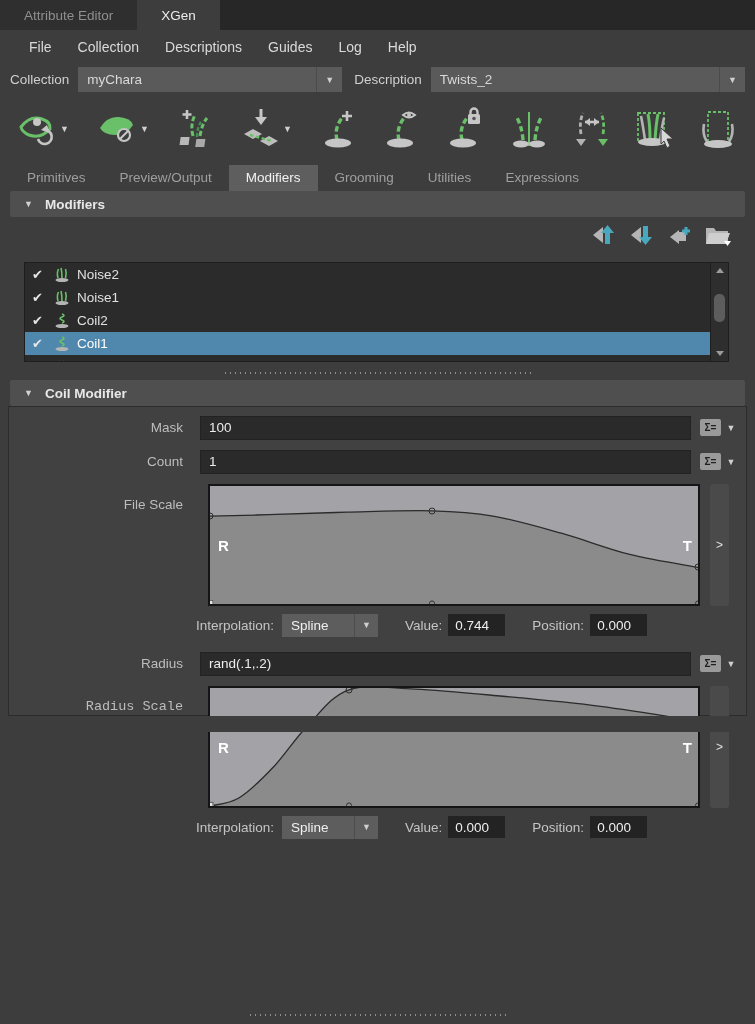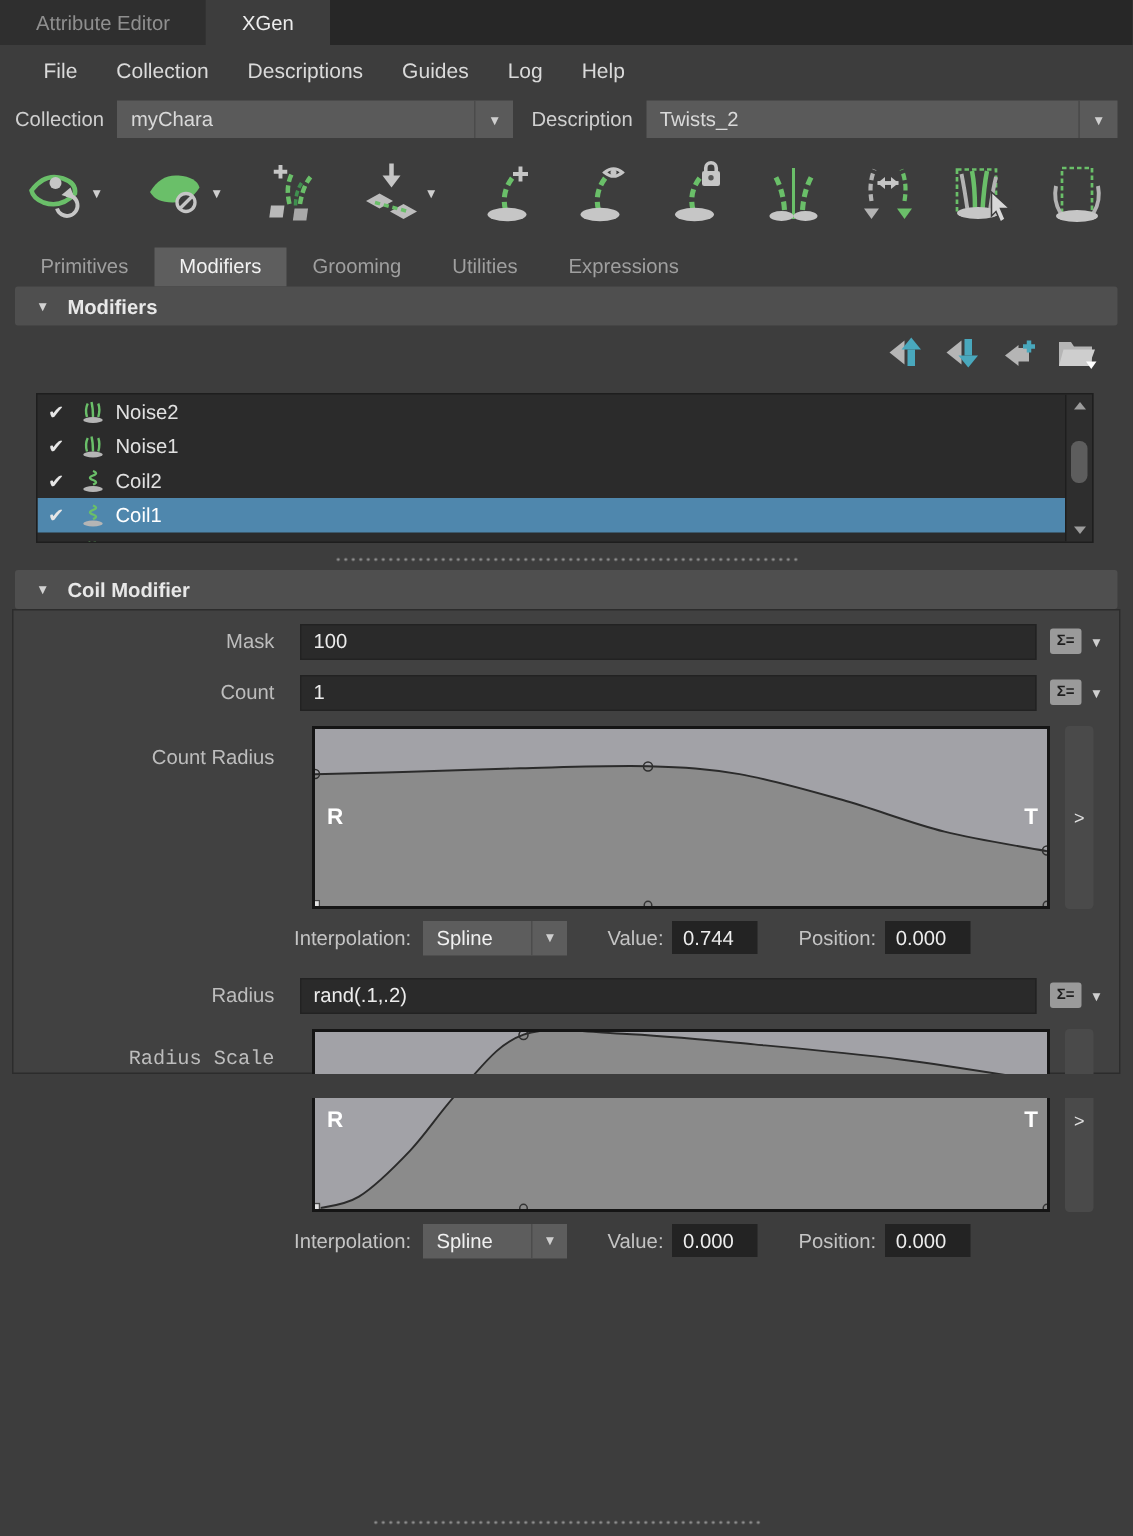--- a/index.html
+++ b/index.html
@@ -292,20 +292,21 @@
             <path d="M31 36 Q36 28 34 18" stroke="#b3b3b3" stroke-width="2.6" fill="none"></path>
             <ellipse cx="20" cy="38" rx="14" ry="4" fill="#c6c6c6"></ellipse>
           </svg>
         </span>
       </div>
     </div>
   </div>
 
   <div class="ptabs">
     <div class="ptab"><span>Primitives</span></div>
+    <div class="ptab"><span>Preview/Output</span></div>
     <div class="ptab active"><span>Modifiers</span></div>
     <div class="ptab"><span>Grooming</span></div>
     <div class="ptab"><span>Utilities</span></div>
     <div class="ptab"><span>Expressions</span></div>
   </div>
 
   <div class="sec-header" id="modifiers-header">
     <span class="tri">▼</span>
     <span class="sec-title">Modifiers</span>
   </div>
@@ -435,21 +436,21 @@
 
     <div class="attr-row" id="row-count">
       <span class="attr-label">Count</span>
       <div class="attr-field">
           <span>1</span>
         </div>
       <span class="expr-btn">Σ=</span>
       <span class="field-caret">▼</span>
     </div>
 
-    <span class="scale-label" id="count-scale-label">Count Radius</span>
+    <span class="scale-label" id="count-scale-label">File Scale</span>
     <div class="curve-widget" id="count-scale-curve">
       <svg class="curve-svg" viewBox="0 0 100 100" preserveAspectRatio="none">
         <path class="curve-fill" d="M 0 25.6 C 2 25.383333333333333 7.333333333333333 24.866666666666667 12 24.3 C 16.666666666666668 23.733333333333334 22.41666666666667 22.749999999999996 28.000000000000004 22.199999999999996 C 33.583333333333336 21.649999999999995 40.5 20.449999999999996 45.5 20.999999999999996 C 50.5 21.549999999999997 53.58333333333333 22.333333333333332 57.99999999999999 25.5 C 62.41666666666666 28.666666666666668 67.33333333333333 34.58333333333333 72 40 C 76.66666666666667 45.41666666666667 81.33333333333333 53.16666666666667 86 58.00000000000001 C 90.66666666666667 62.83333333333334 97.66666666666667 67.16666666666667 100 69 L 100 100 L 0 100 Z"></path>
         <path class="curve-line" vector-effect="non-scaling-stroke" d="M 0 25.6 C 2 25.383333333333333 7.333333333333333 24.866666666666667 12 24.3 C 16.666666666666668 23.733333333333334 22.41666666666667 22.749999999999996 28.000000000000004 22.199999999999996 C 33.583333333333336 21.649999999999995 40.5 20.449999999999996 45.5 20.999999999999996 C 50.5 21.549999999999997 53.58333333333333 22.333333333333332 57.99999999999999 25.5 C 62.41666666666666 28.666666666666668 67.33333333333333 34.58333333333333 72 40 C 76.66666666666667 45.41666666666667 81.33333333333333 53.16666666666667 86 58.00000000000001 C 90.66666666666667 62.83333333333334 97.66666666666667 67.16666666666667 100 69"></path>
       </svg>
       <span class="curve-label curve-label-left">R</span>
       <span class="curve-label curve-label-right">T</span>
     <span class="cp-circle" style="left: 0%; top: 25.6%;"></span>
         <span class="cp-circle" style="left: 45.5%; top: 21%;"></span>
         <span class="cp-circle" style="left: 100%; top: 69%;"></span>

